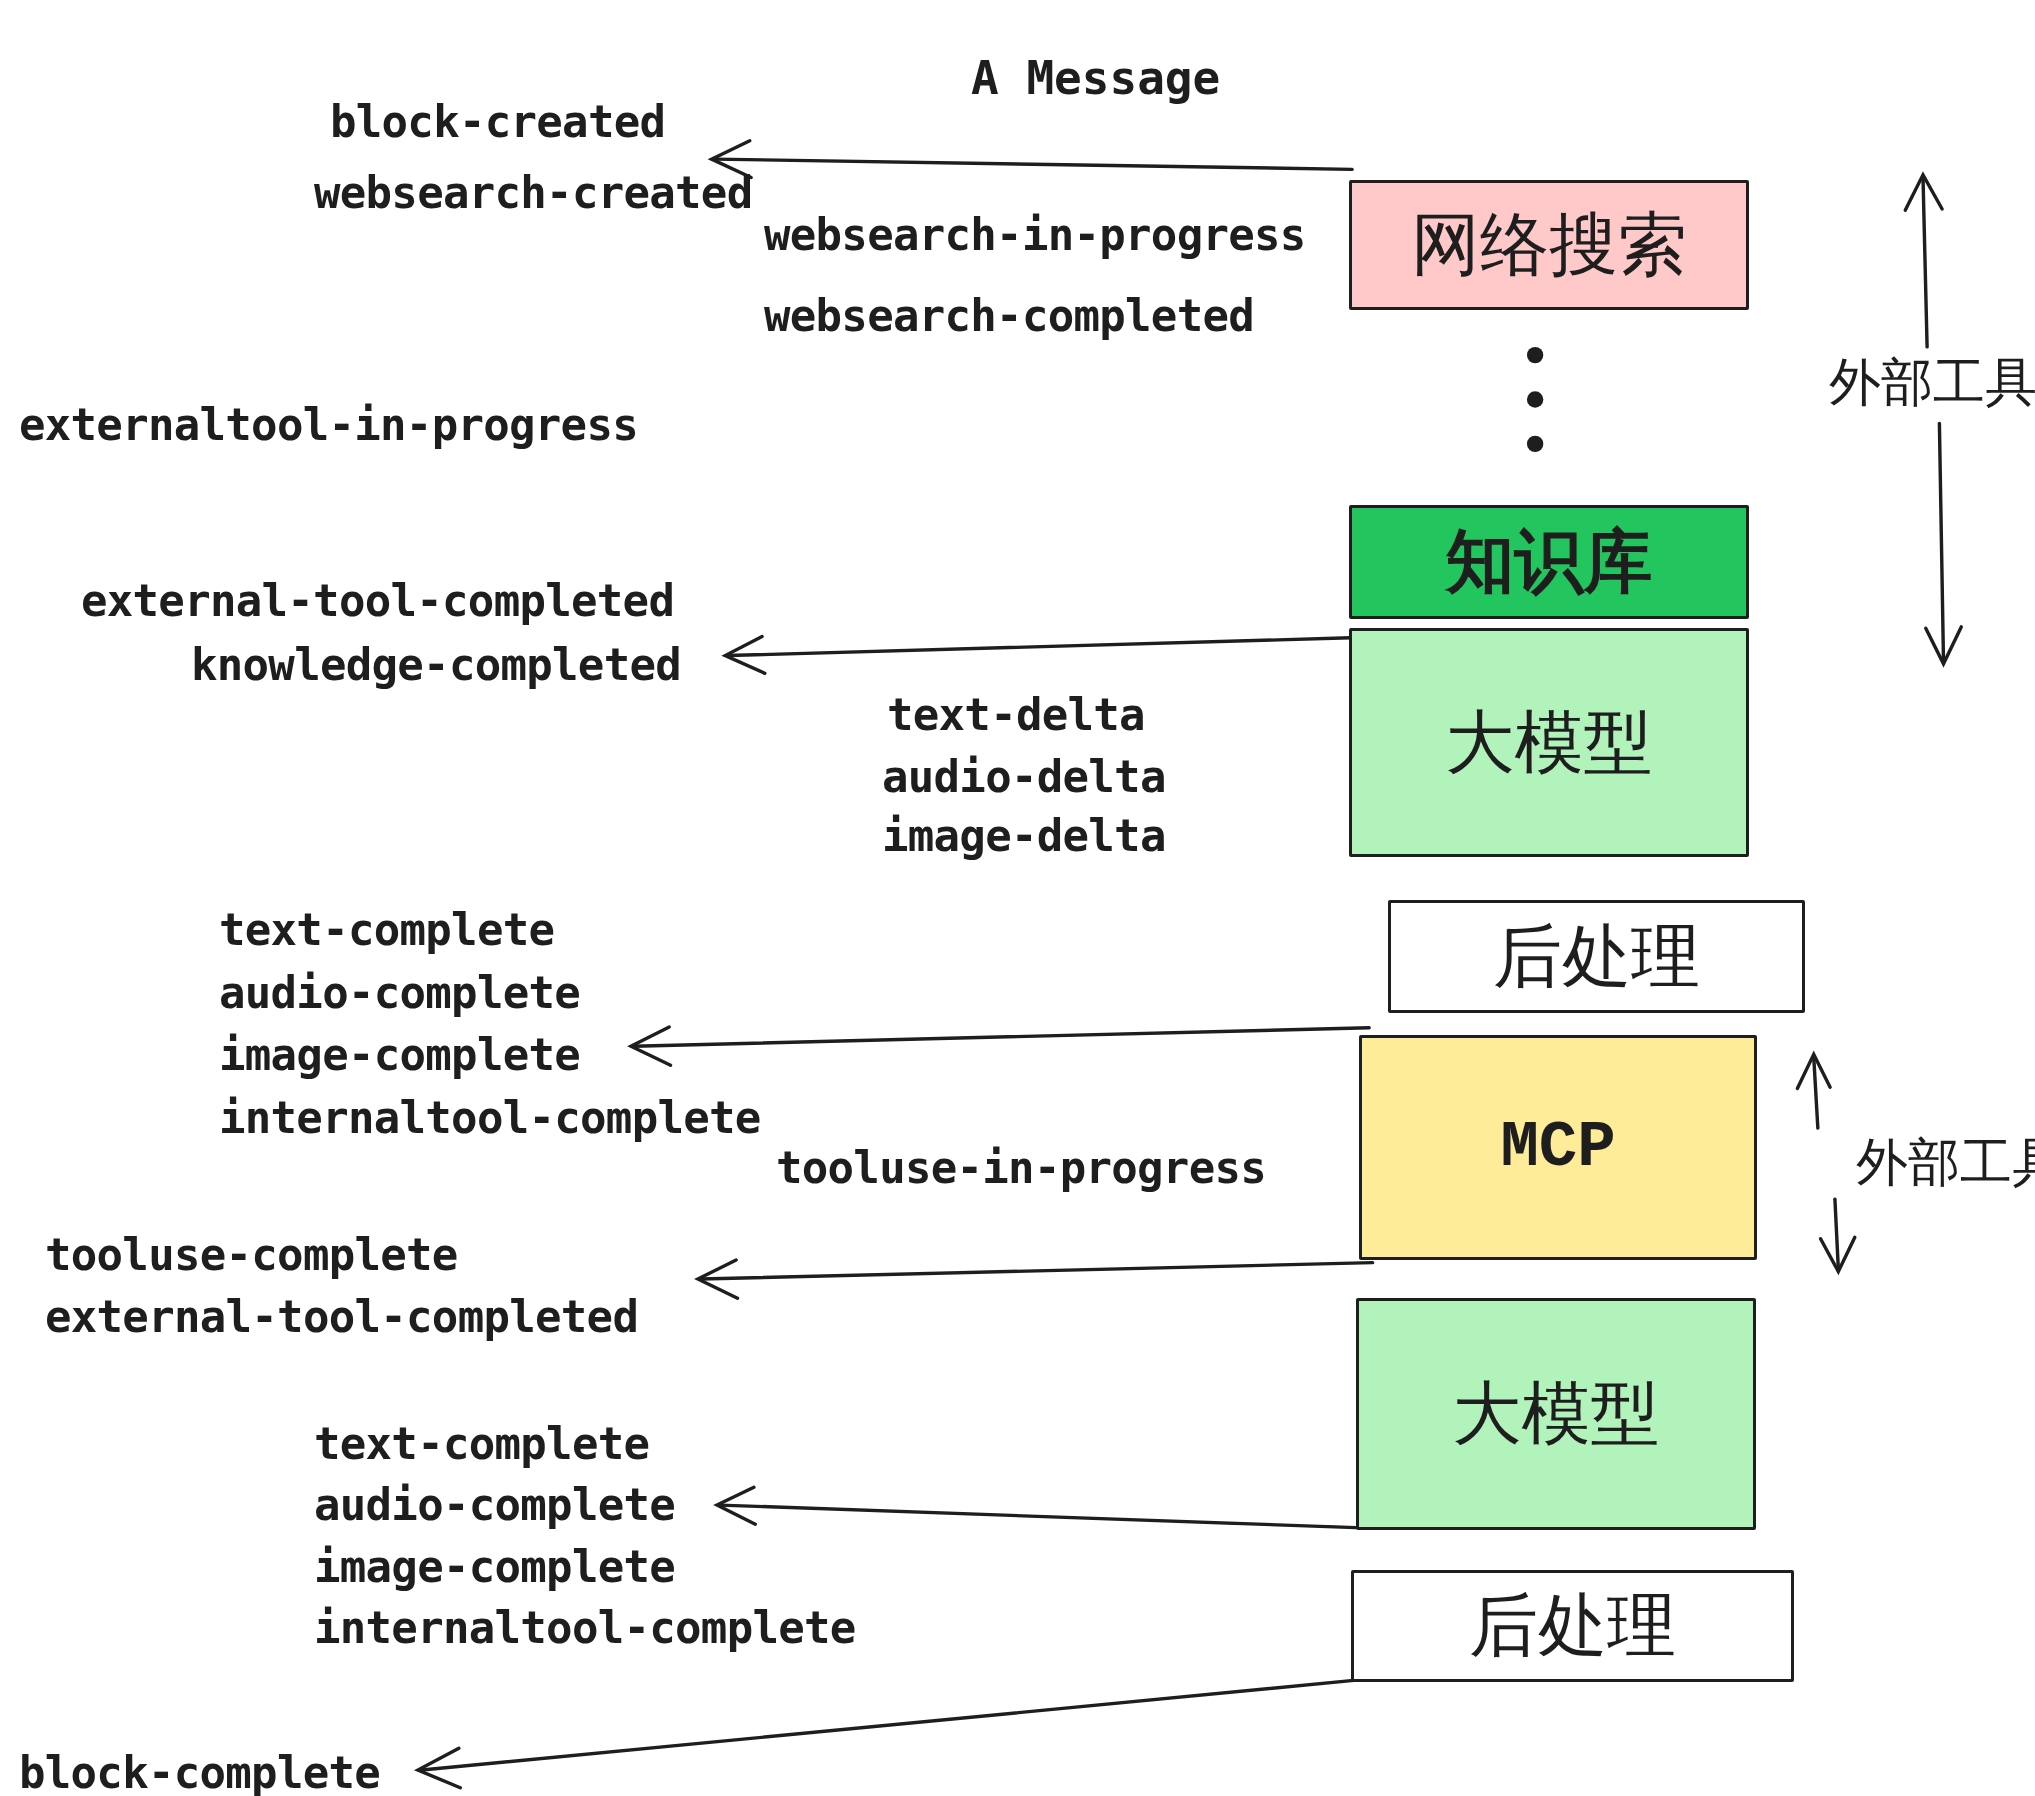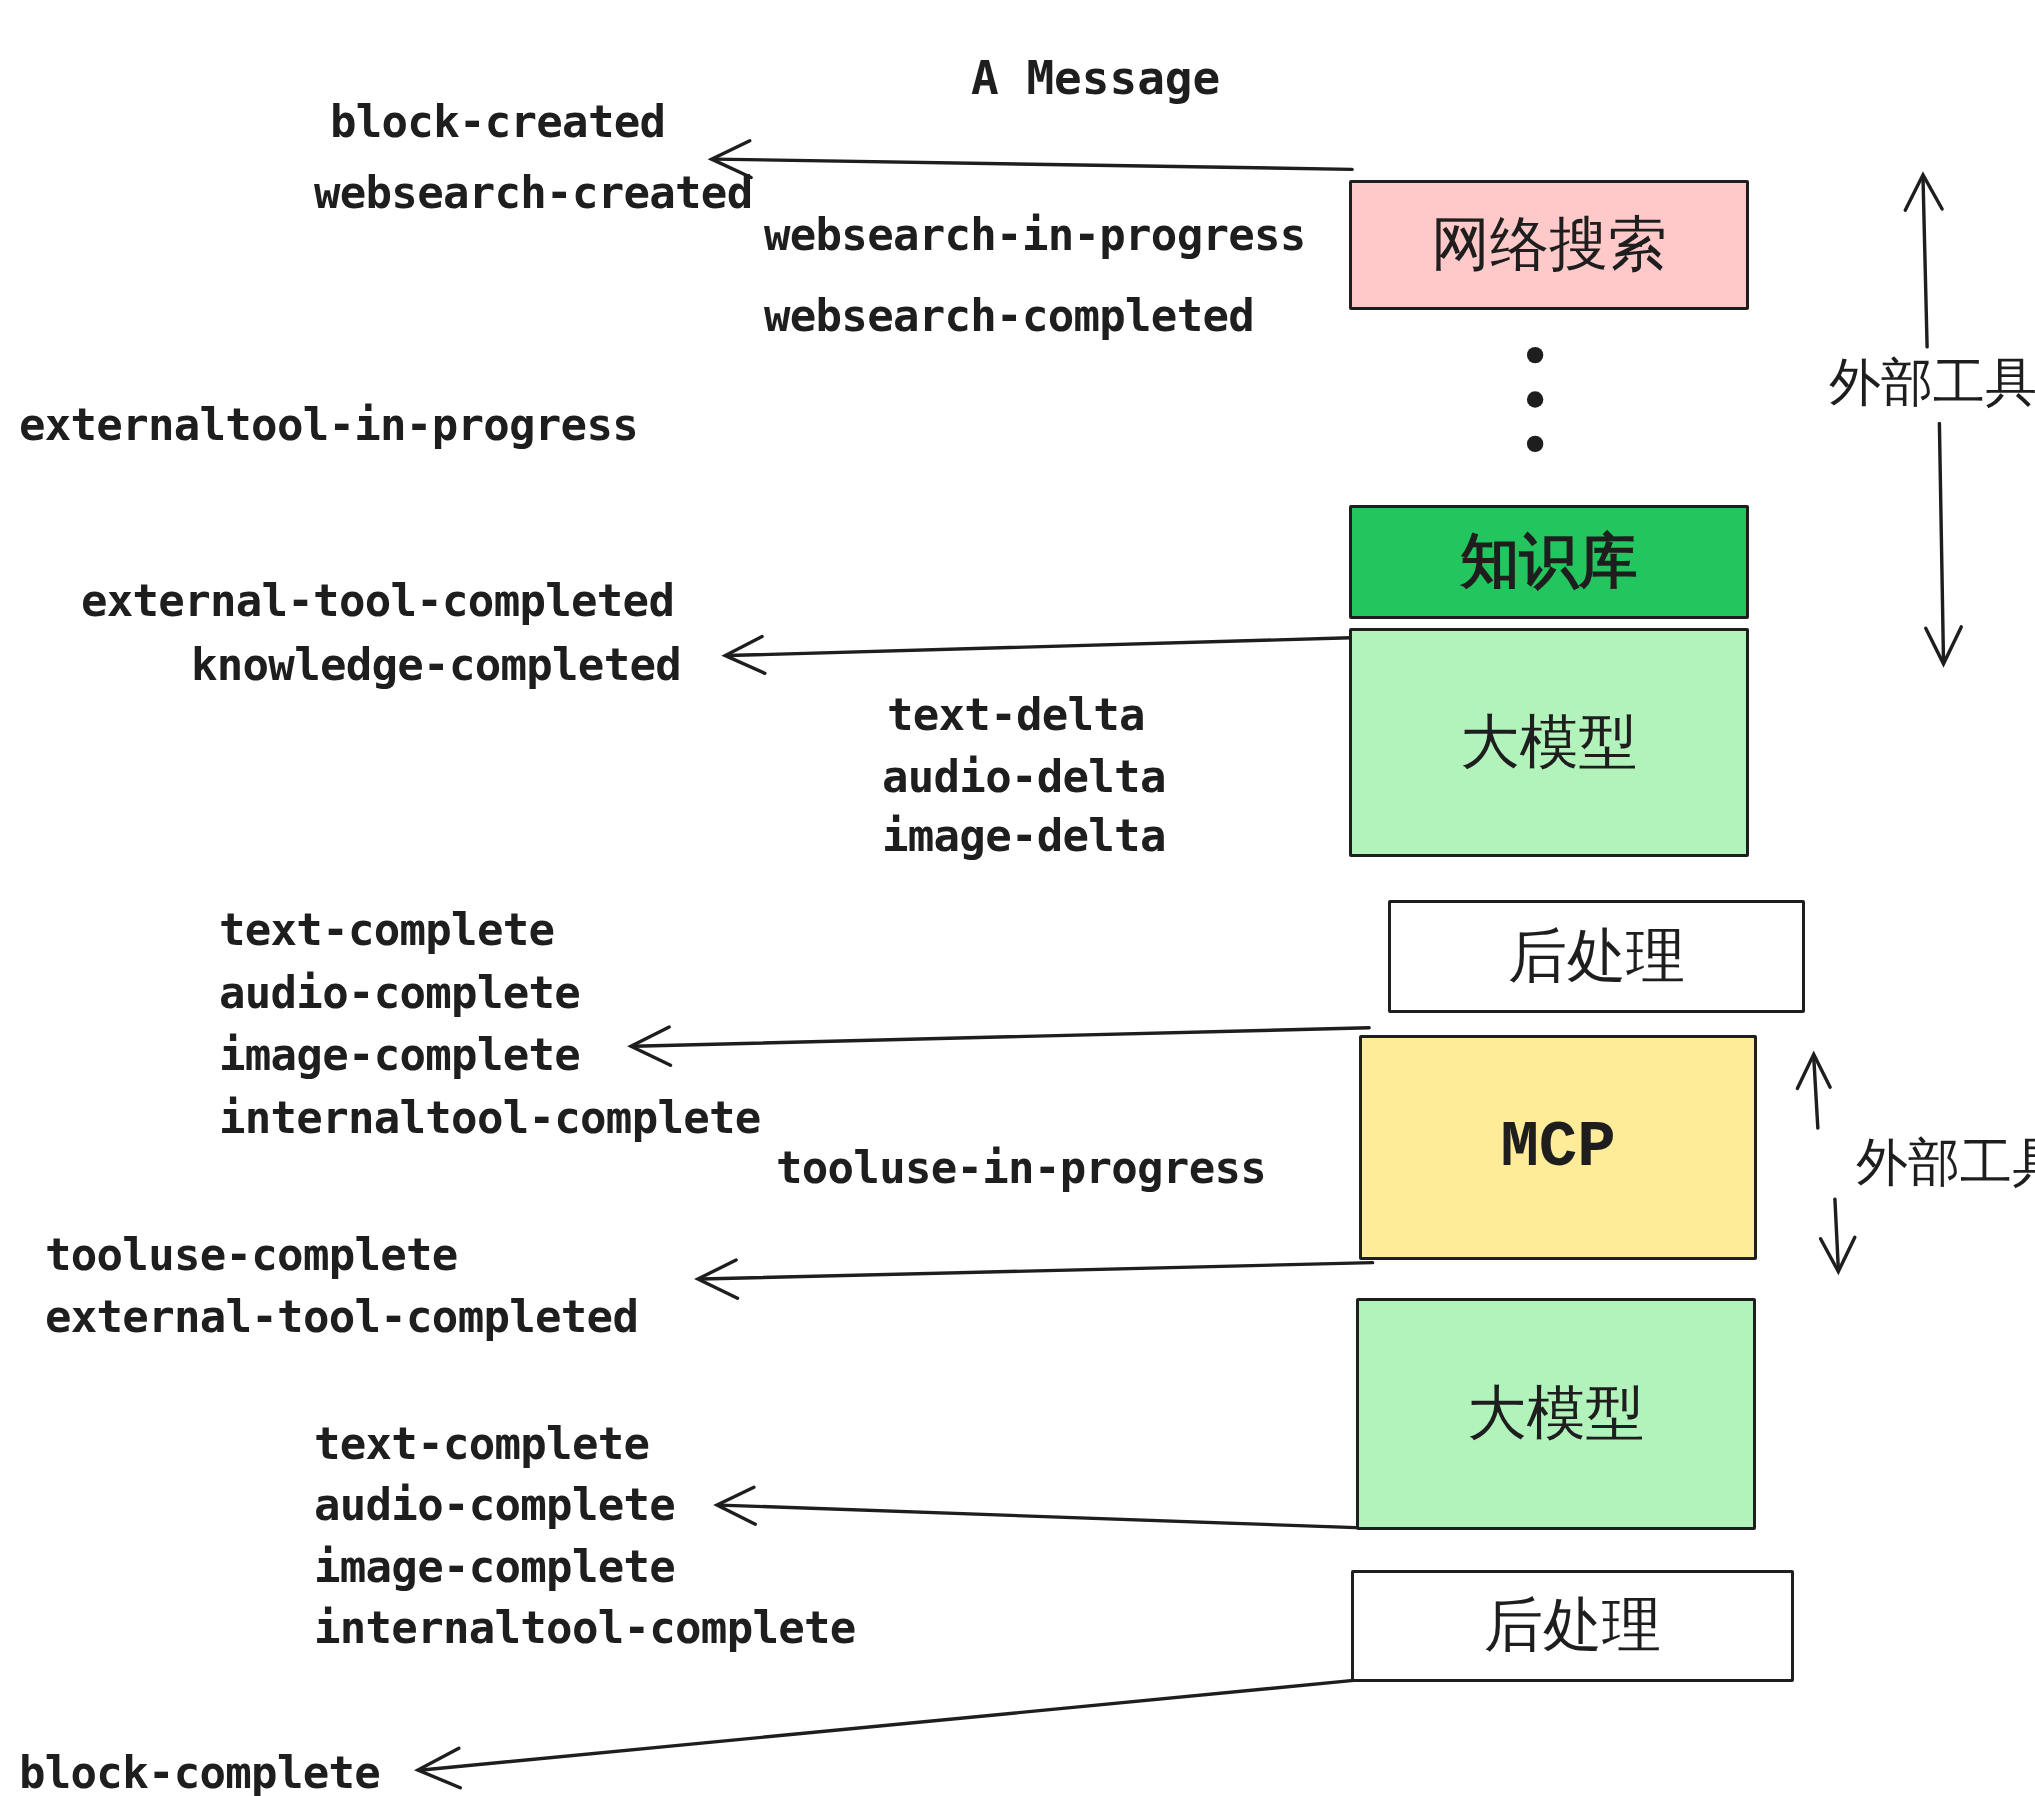--- a/index.html
+++ b/index.html
@@ -23,21 +23,21 @@
     font-size:44px;font-weight:600;
     line-height:1;white-space:nowrap;
     letter-spacing:-0.7px;
   }
   .box{
     position:absolute;
     border:3.4px solid #1e1e1e;
     border-radius:2px;
     display:flex;align-items:center;justify-content:center;
     font-family:"DejaVu Sans","Liberation Sans",sans-serif;
-    font-size:59px;
+    font-size:69px;
     white-space:nowrap;
     box-sizing:border-box;
   }
   .box.mono{
     font-family:Liberation Mono, monospace;
     font-size:64px;font-weight:600;
   }
   .cjk-label{
     position:absolute;
     font-family:"DejaVu Sans","Liberation Sans",sans-serif;

